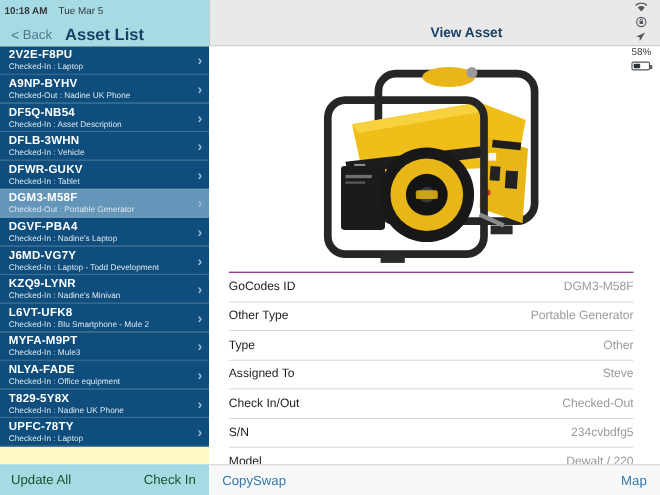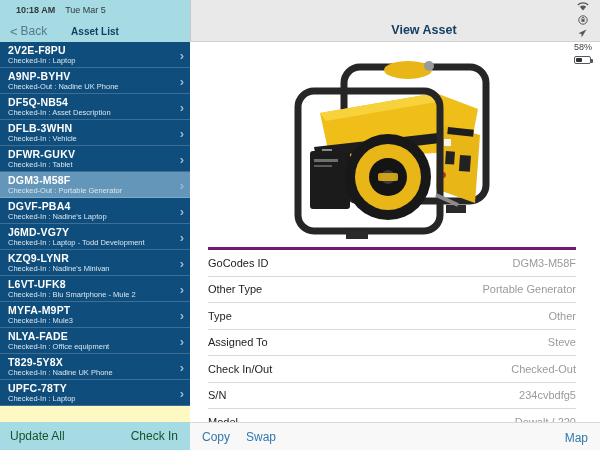--- a/index.html
+++ b/index.html
@@ -4,34 +4,34 @@
 <style>
   * { margin:0; padding:0; box-sizing:border-box; }
   html,body { width:600px; height:450px; }
   body { font-family:"Liberation Sans", sans-serif; background:#fff; }
   .screen { position:relative; width:600px; height:450px; overflow:hidden; background:#fff; }
 
   
   .left-panel { position:absolute; left:0; top:0; width:190px; height:450px; background:#fff; }
   .status-left {
     height:20px; background:#a6dbe3; display:flex; align-items:center;
-    padding-left:16px; gap:10px; font-size:9px; color:#33373b; font-weight:bold;
+    padding-left:4px; gap:10px; font-size:9px; color:#33373b; font-weight:bold;
   }
   .status-left .date { font-weight:normal; }
   .nav-left {
     height:22px; background:#a6dbe3; position:relative;
     display:flex; align-items:center;
   }
   .back-btn {
     position:absolute; left:10px; display:flex; align-items:center; gap:3px;
     color:#55788f; font-size:12px; cursor:pointer;
   }
   .back-btn .chev { font-size:13px; line-height:1; }
   .nav-left-title {
-    width:100%; text-align:center; color:#173f63; font-weight:bold; font-size:10px;
+    width:100%; text-align:center; color:#173f63; font-weight:bold; font-size:15px;
   }
   .asset-list { position:absolute; top:42px; left:0; width:190px; height:380px; background:#fef9c3; overflow:hidden; }
   .list-item {
     position:relative; height:26px; padding:3px 18px 0 8px;
     border-bottom:1px solid #3c6e96; cursor:pointer; background:#0f4e7c;
   }
   .list-item.selected { background:#6496ba; border-bottom-color:#7fa9c8; }
   .item-code { color:#ffffff; font-weight:bold; font-size:10.5px; line-height:11px; letter-spacing:.2px; }
   .item-status { color:#d9e5ee; font-size:7.5px; line-height:9px; }
   .item-chev {
@@ -64,35 +64,35 @@
   }
   .nav-right-title { width:100%; text-align:center; color:#173f63; font-weight:bold; font-size:12.5px; }
   .update-btn { position:absolute; right:14px; color:#3079ad; font-size:12px; cursor:pointer; }
 
   
   .photo-wrap { position:absolute; top:55px; left:50%; transform:translateX(-50%); width:218px; height:190px; }
 
   
   .fields {
     position:absolute; top:247px; left:18px; right:24px; bottom:0;
-    border-top:3px solid #701a75; overflow:hidden;
+    border-top:1px solid #701a75; overflow:hidden;
   }
   .field-row {
     height:26.5px; display:flex; align-items:center; justify-content:space-between;
     border-bottom:1px solid #dadade;
   }
   .field-label { color:#1d1d1f; font-size:11px; }
   .field-value { color:#9a9aa0; font-size:11px; text-align:right; }
 
   .bottom-right {
     position:absolute; bottom:0; left:0; width:410px; height:28px; background:#f8f8f8;
     border-top:1px solid #d8d8da; display:flex; align-items:center; z-index:5;
   }
   .bottom-right .bar-btn { color:#3079ad; font-size:12px; cursor:pointer; }
-  .br-left { display:flex; gap:16px; padding-left:12px; }
+  .br-left { display:flex; padding-left:12px; }
   .br-right { margin-left:auto; padding-right:12px; }
 </style>
 </head>
 <body>
 
 <div class="screen">
 
   <div class="left-panel">
 
     <div class="status-left">

